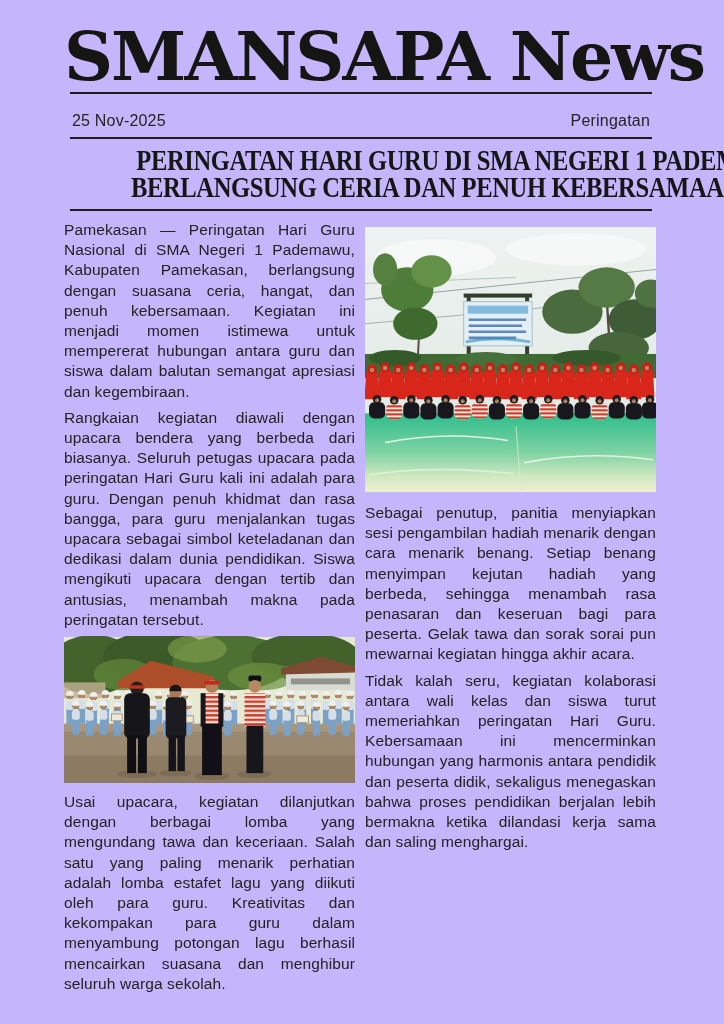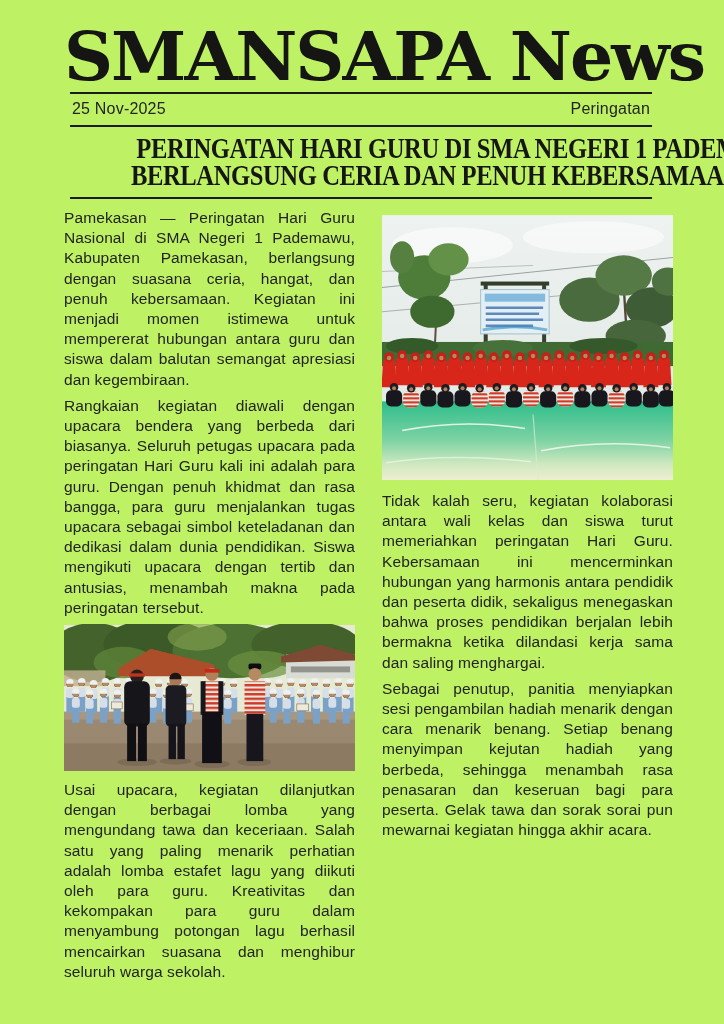--- a/index.html
+++ b/index.html
@@ -1,42 +1,42 @@
 <!DOCTYPE html>
 <html><head>
 <meta charset="utf-8">
 <style>
   html,body{margin:0;padding:0;}
   .page{
     width:724px;height:1024px;box-sizing:border-box;
-    background:#bef264;color:#1d1d1b;
+    background:#c4b5fd;color:#1d1d1b;
     font-family:"Liberation Sans",sans-serif;
     padding:20px 66px 0 64px;overflow:hidden;position:relative;
   }
   
   .masthead{
     font-family:"DejaVu Serif",serif;font-weight:bold;
     font-size:68px;line-height:72px;text-align:center;
     letter-spacing:-2px;color:#151513;white-space:nowrap;
   }
   .rule{height:2px;background:#1c1c1a;margin:0 6px;}
   .dateline{
     display:flex;justify-content:space-between;align-items:center;
     font-size:16px;letter-spacing:.2px;color:#242422;
-    padding:6px 8px 7px 8px;
+    padding:18px 8px 7px 8px;
   }
   .headline{padding:7px 0 9px 0;text-align:center;}
   .headline .hline{
     display:block;font-family:"Liberation Serif",serif;font-weight:bold;
     font-size:30px;line-height:27px;color:#161614;letter-spacing:-.5px;
     white-space:nowrap;
   }
   .headline .hline span{display:inline-block;transform:scaleX(.82);transform-origin:50% 50%;}
   
-  .columns{display:flex;gap:27px;margin-top:9px;}
+  .columns{display:flex;gap:10px;margin-top:9px;}
   .col{width:291px;min-width:291px;}
   .para{
     text-align:justify;font-size:15.5px;line-height:20.2px;
     letter-spacing:.1px;color:#232321;margin:0 0 6px 0;
   }
   .photo{display:block;margin:6px 0 8px 0;}
   .photo svg{display:block;}
   .credit{
     text-align:right;font-size:15.5px;color:#232321;margin-top:10px;
   }
@@ -294,18 +294,18 @@
               <use href="#sit" x="199" y="173"></use>
             <use href="#sit" x="216" y="172"></use>
               <use href="#sitS" x="233" y="173"></use>
               <use href="#sit" x="250" y="172"></use>
             <use href="#sit" x="267" y="173"></use>
               <use href="#sit" x="283" y="172"></use>
           </g>
         </svg>
       </span>
 
+      <p class="para">Sebagai penutup, panitia menyiapkan sesi pengambilan hadiah menarik dengan cara menarik benang. Setiap benang menyimpan kejutan hadiah yang berbeda, sehingga menambah rasa penasaran dan keseruan bagi para peserta. Gelak tawa dan sorak sorai pun mewarnai kegiatan hingga akhir acara.</p>
       <p class="para">Tidak kalah seru, kegiatan kolaborasi antara wali kelas dan siswa turut memeriahkan peringatan Hari Guru. Kebersamaan ini mencerminkan hubungan yang harmonis antara pendidik dan peserta didik, sekaligus menegaskan bahwa proses pendidikan berjalan lebih bermakna ketika dilandasi kerja sama dan saling menghargai.</p>
-      <p class="para">Sebagai penutup, panitia menyiapkan sesi pengambilan hadiah menarik dengan cara menarik benang. Setiap benang menyimpan kejutan hadiah yang berbeda, sehingga menambah rasa penasaran dan keseruan bagi para peserta. Gelak tawa dan sorak sorai pun mewarnai kegiatan hingga akhir acara.</p>
     </div>
 
   </div>
 </div>
 
 </body></html>

